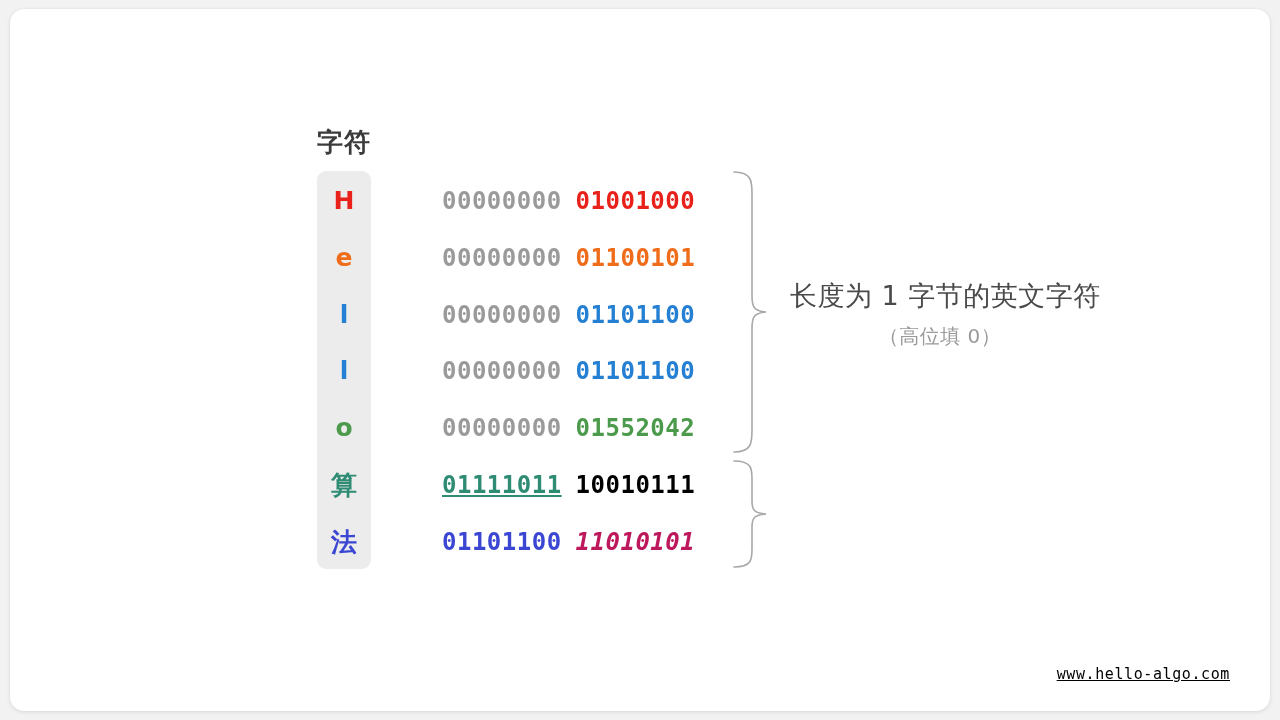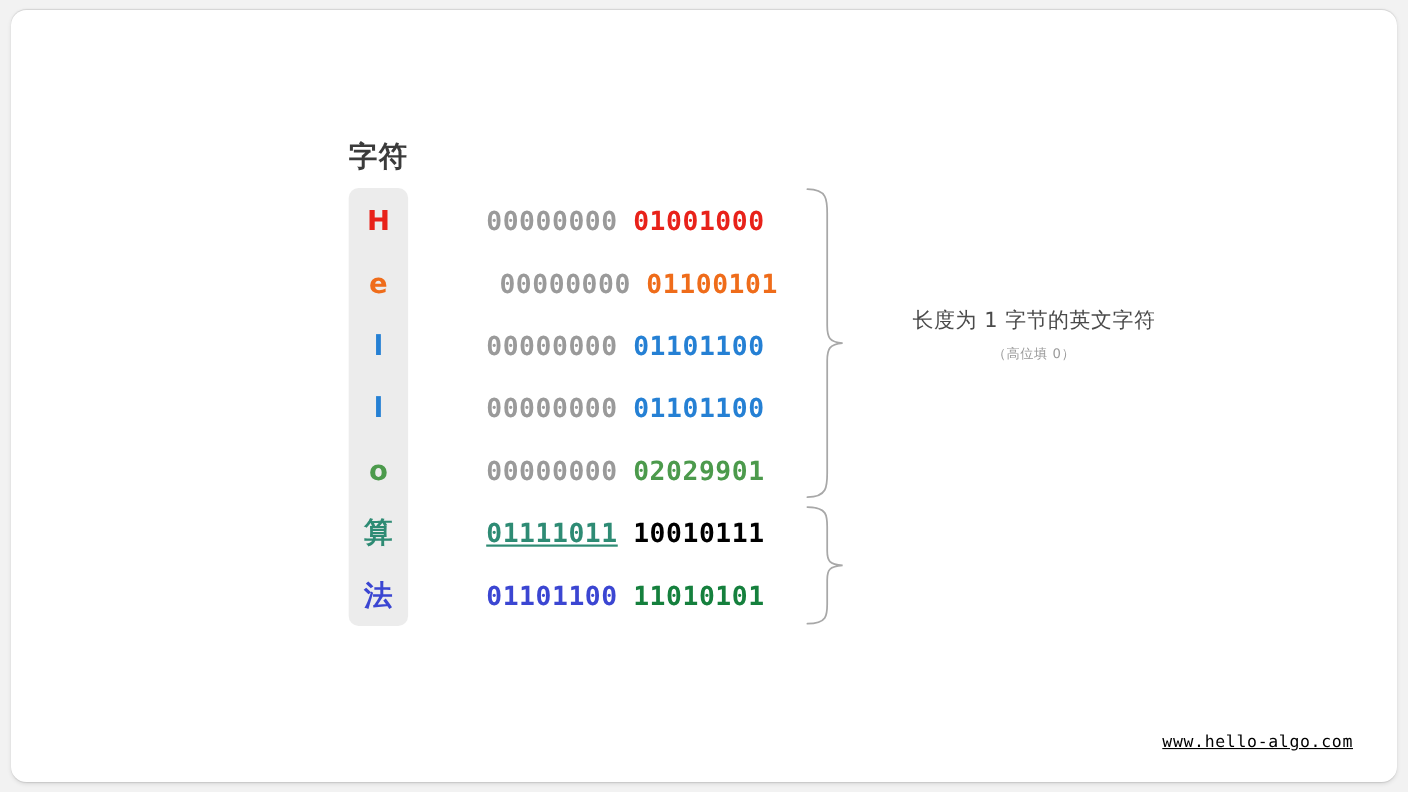--- a/index.html
+++ b/index.html
@@ -110,26 +110,26 @@
   .brace { position: absolute; }
 
   
   .note {
     position: absolute;
     text-align: center;
     white-space: nowrap;
     font-family: "DejaVu Sans", "Liberation Sans", sans-serif;
   }
   .note-main {
-    font-size: 19px;
+    font-size: 27px;
     color: #4a4a4a;
     letter-spacing: 0.5px;
   }
   .note-sub {
-    font-size: 12px;
+    font-size: 20px;
     color: #9a9a9a;
     letter-spacing: 0.5px;
     margin-top: 9px;
   }
 
   .note-1 { left: 780px; top: 269px; width: 300px; }
   .note-2 { left: 780px; top: 488px; width: 300px; }
 
   
   .watermark {
@@ -150,31 +150,31 @@
   <div class="card">
 
     <div class="hdr hdr-char">字符</div>
 
     <div class="char-col"></div>
 
     <div id="rows-host">
         <div class="char-cell" style="top: 177px; color: rgb(232, 34, 26);">H</div>
         <div class="bin-row" style="top: 177px;"><span class="byte-pad">00000000</span><span class="byte-gap"></span><span class="byte-hi" style="color: rgb(232, 34, 26);">01001000</span></div>
         <div class="char-cell" style="top: 234px; color: rgb(239, 108, 26);">e</div>
-        <div class="bin-row" style="top: 234px; margin-left: 12px;"><span class="byte-pad">00000000</span><span class="byte-gap"></span><span class="byte-hi" style="color: rgb(239, 108, 26);">01100101</span></div>
+        <div class="bin-row" style="top: 234px;"><span class="byte-pad">00000000</span><span class="byte-gap"></span><span class="byte-hi" style="color: rgb(239, 108, 26);">01100101</span></div>
         <div class="char-cell" style="top: 291px; color: rgb(37, 128, 212);">l</div>
         <div class="bin-row" style="top: 291px;"><span class="byte-pad">00000000</span><span class="byte-gap"></span><span class="byte-hi" style="color: rgb(37, 128, 212);">01101100</span></div>
         <div class="char-cell" style="top: 347px; color: rgb(37, 128, 212);">l</div>
         <div class="bin-row" style="top: 347px;"><span class="byte-pad">00000000</span><span class="byte-gap"></span><span class="byte-hi" style="color: rgb(37, 128, 212);">01101100</span></div>
         <div class="char-cell" style="top: 404px; color: rgb(76, 154, 76);">o</div>
-        <div class="bin-row" style="top: 404px;"><span class="byte-pad">00000000</span><span class="byte-gap"></span><span class="byte-hi" style="color: rgb(76, 154, 76);">02029901</span></div>
+        <div class="bin-row" style="top: 404px;"><span class="byte-pad">00000000</span><span class="byte-gap"></span><span class="byte-hi" style="color: rgb(76, 154, 76);">01552042</span></div>
         <div class="char-cell cjk" style="top: 461px; color: rgb(46, 139, 116);">算</div>
         <div class="bin-row" style="top: 461px;"><span class="byte-hi" style="color: rgb(46, 139, 116); text-decoration: underline;">01111011</span><span class="byte-gap"></span><span class="byte-hi" style="color: #000000;">10010111</span></div>
         <div class="char-cell cjk" style="top: 518px; color: rgb(59, 70, 210);">法</div>
-        <div class="bin-row" style="top: 518px;"><span class="byte-hi" style="color: rgb(59, 70, 210);">01101100</span><span class="byte-gap"></span><span class="byte-hi" style="color: #15803d;">11010101</span></div>
+        <div class="bin-row" style="top: 518px;"><span class="byte-hi" style="color: rgb(59, 70, 210);">01101100</span><span class="byte-gap"></span><span class="byte-hi" style="color: #be185d; font-style: italic;">11010101</span></div>
       </div>
 
     <svg class="brace" style="left:716px; top:155px;" width="56" height="296" viewBox="0 0 56 296">
       <path d="M8 8 C 26 8, 26 18, 26 30 L 26 132 C 26 143, 28 147, 40 148
                C 28 149, 26 153, 26 164 L 26 266 C 26 278, 26 288, 8 288" fill="none" stroke="#a8a8a8" stroke-width="1.6" stroke-linecap="round"></path>
     </svg>
 
     <svg class="brace" style="left:716px; top:446px;" width="56" height="118" viewBox="0 0 56 118">
       <path d="M8 6 C 26 6, 26 14, 26 24 L 26 46 C 26 55, 28 58, 40 59
                C 28 60, 26 63, 26 72 L 26 94 C 26 104, 26 112, 8 112" fill="none" stroke="#a8a8a8" stroke-width="1.6" stroke-linecap="round"></path>

